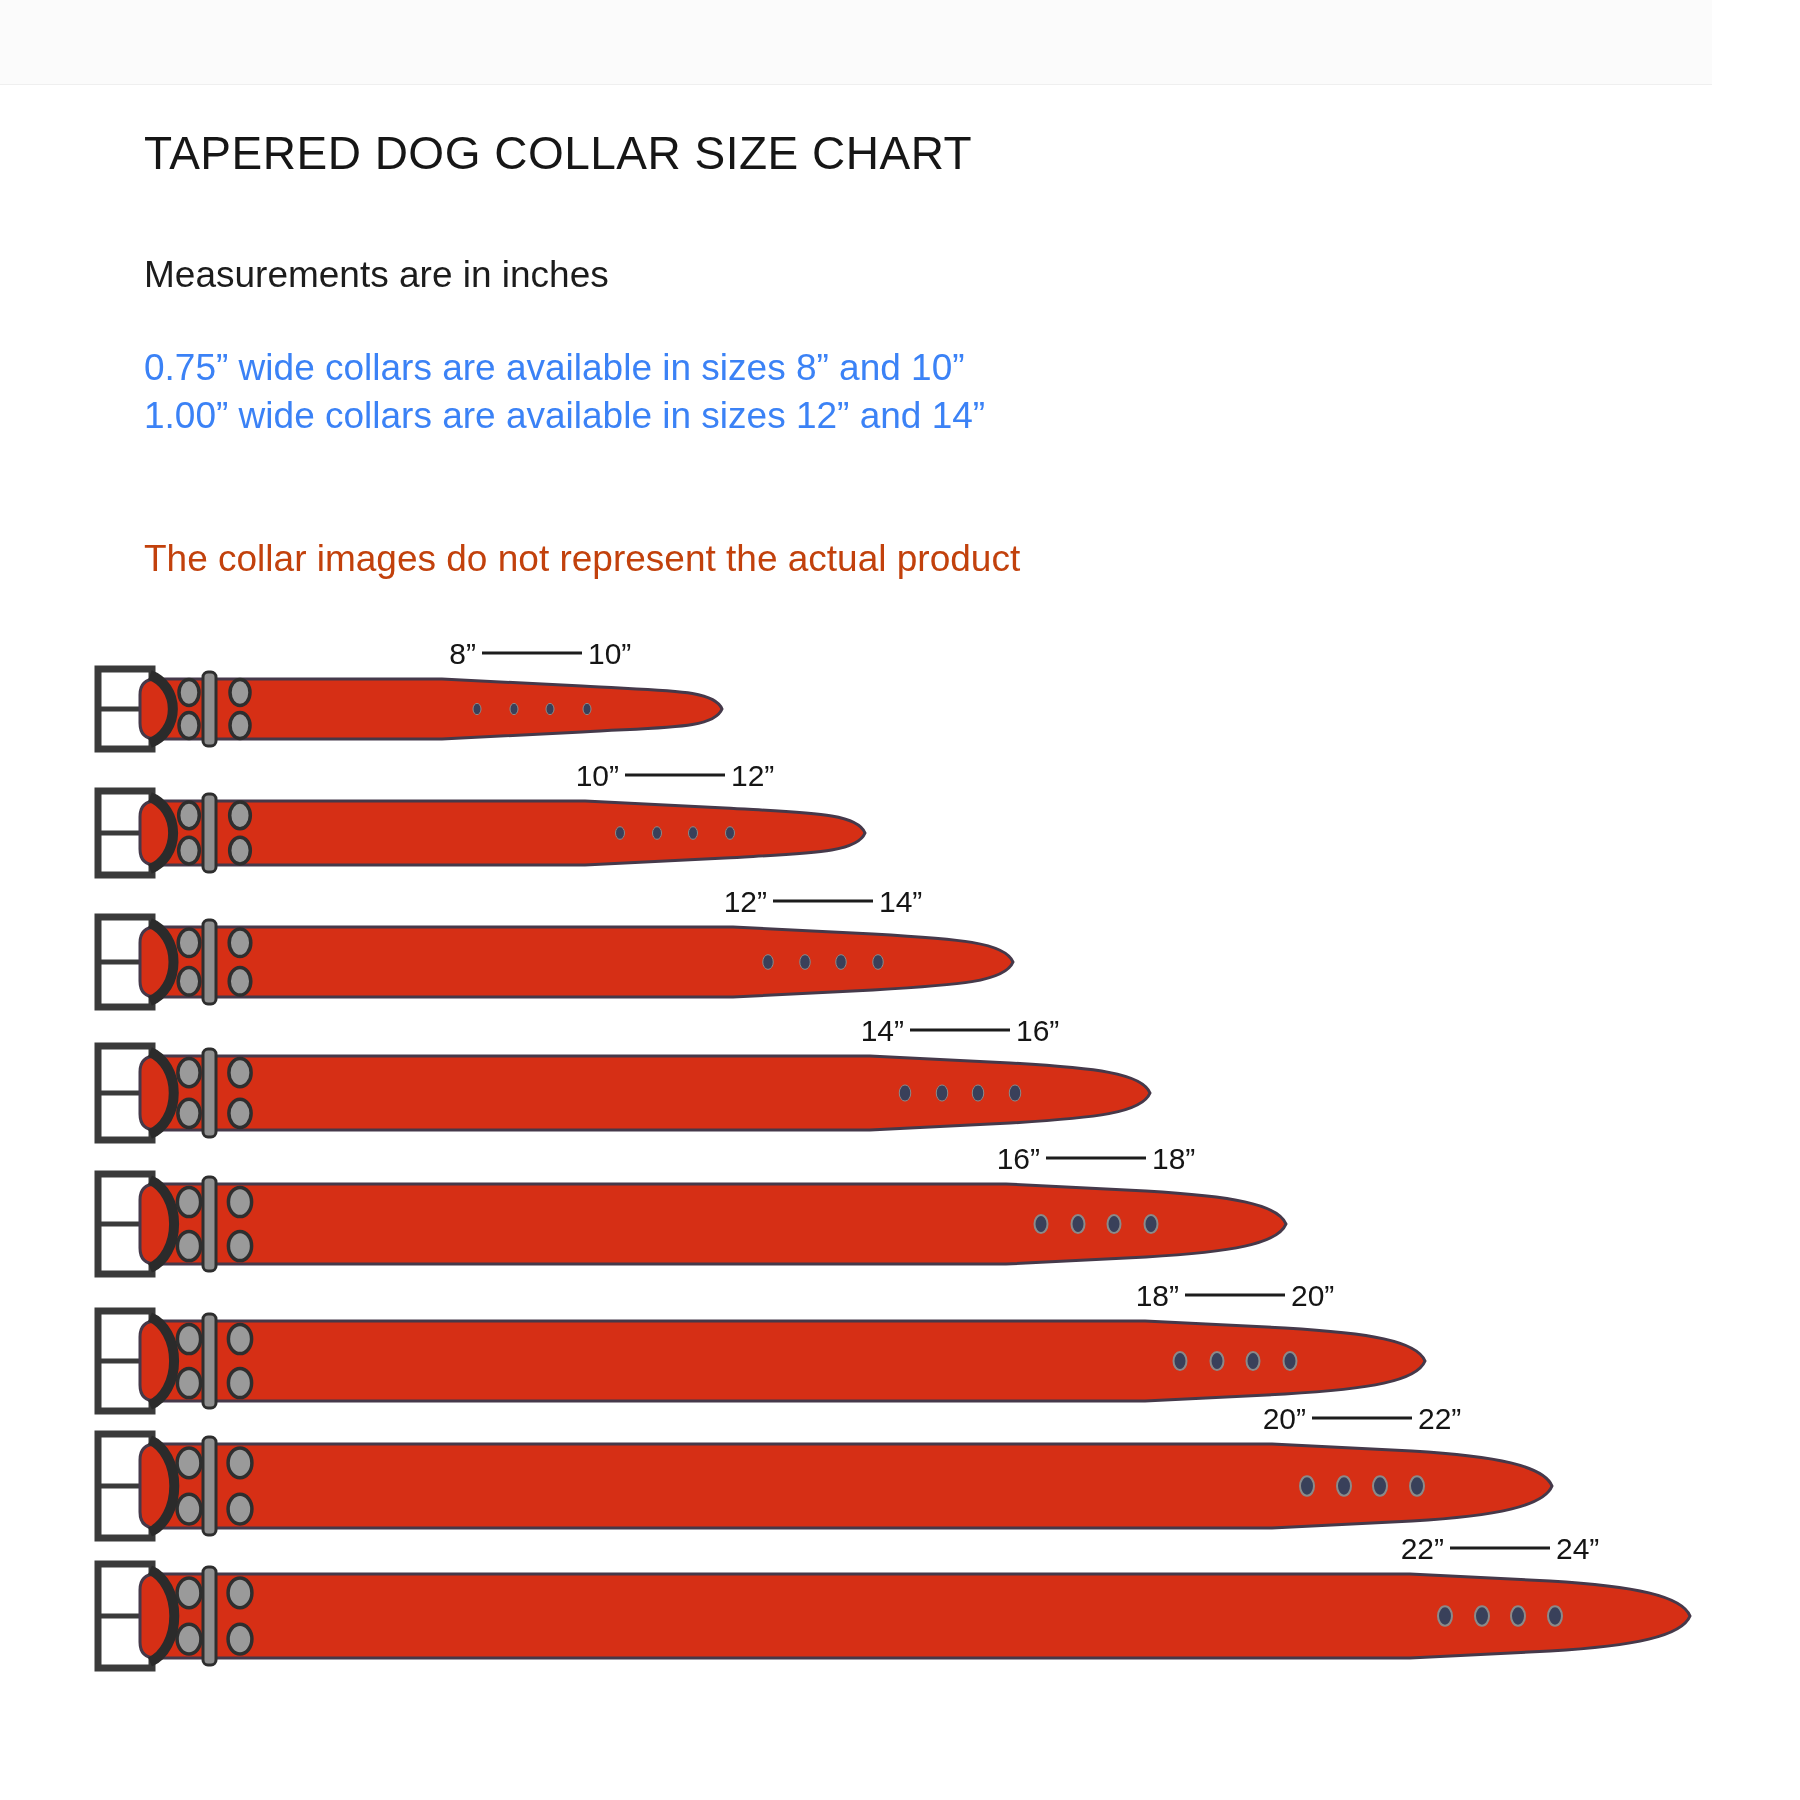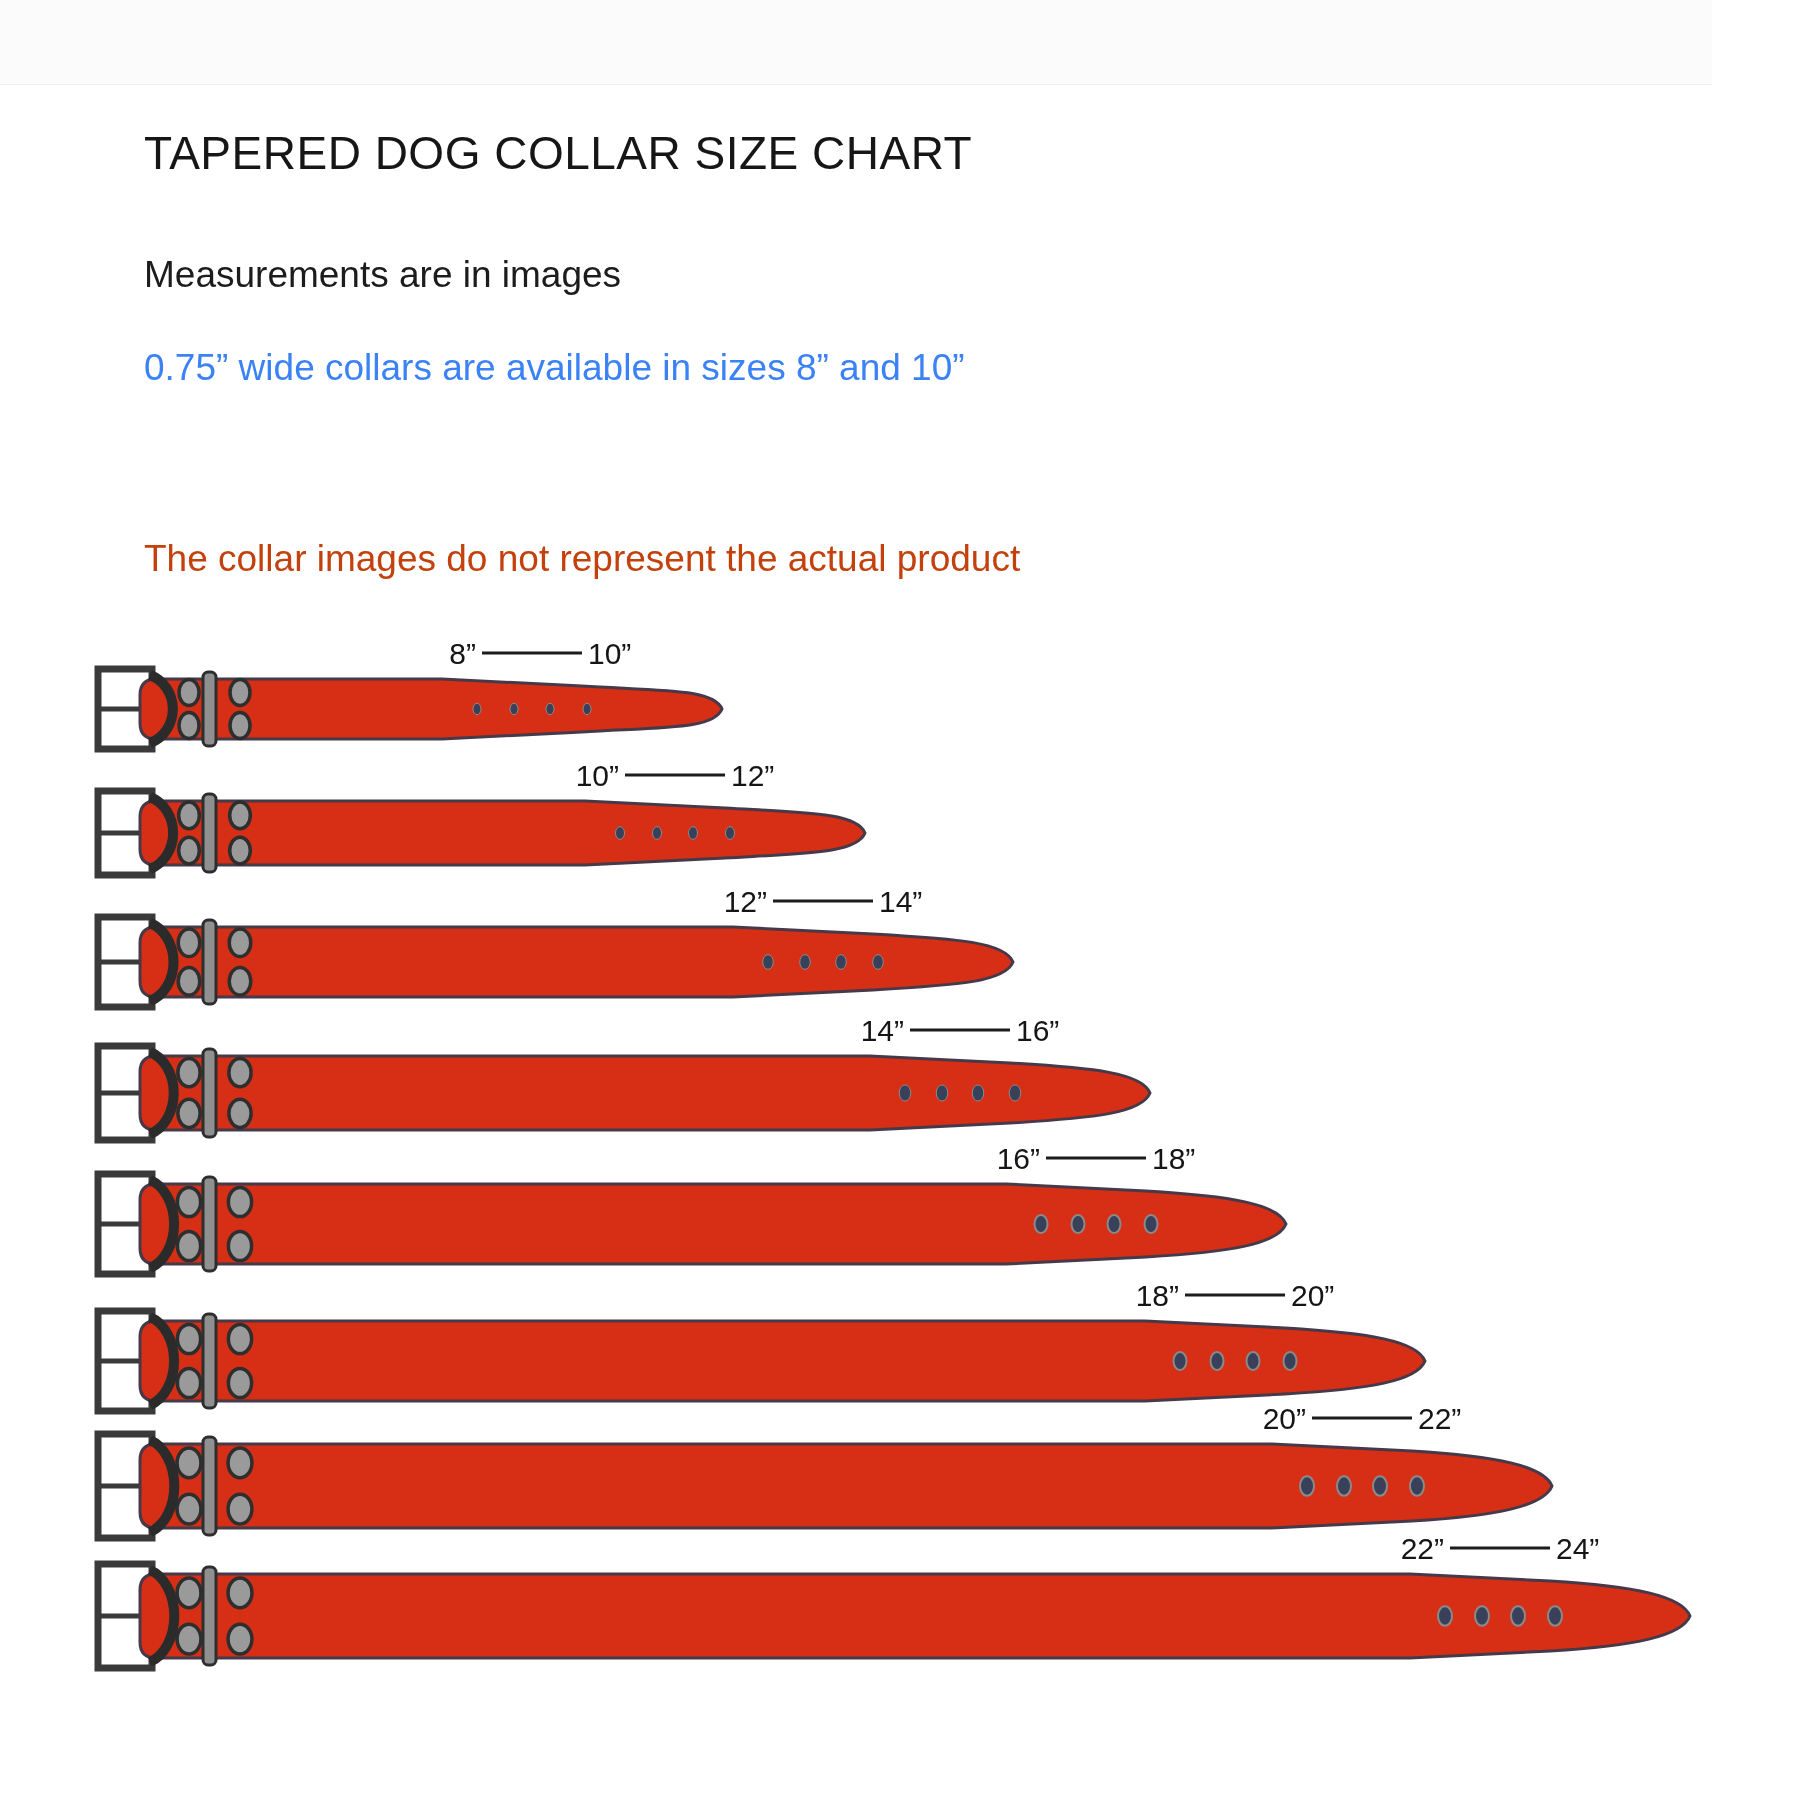--- a/index.html
+++ b/index.html
@@ -37,24 +37,25 @@
   }
   #collar-svg{position:absolute;left:0;top:0;}
 </style>
 </head>
 <body>
 
 <div id="screen">
   <div class="top-band"></div>
 
   <div class="page-title">TAPERED DOG COLLAR SIZE CHART</div>
-  <div class="subtitle">Measurements are in images</div>
+  <div class="subtitle">Measurements are in inches</div>
 
   <div class="availability">
     <div>0.75” wide collars are available in sizes 8” and 10”</div>
+    <div>1.00” wide collars are available in sizes 12” and 14”</div>
   </div>
 
   <div class="note">The collar images do not represent the actual product</div>
 
   <svg id="collar-svg" width="1800" height="1800" viewBox="0 0 1800 1800" xmlns="http://www.w3.org/2000/svg">
       <g>
         <rect x="98" y="669" width="54" height="80" fill="#ffffff" stroke="#3a3a3a" stroke-width="7"></rect>
         <line x1="96" y1="709" x2="210" y2="709" stroke="#3a3a3a" stroke-width="5"></line>
         <line x1="210" y1="704" x2="214" y2="716" stroke="#3a3a3a" stroke-width="3"></line>
         <path d="M 156 679 L 442 679 L 582 686 C 667 691, 714 689, 722 709 C 714 729, 667 727, 582 732 L 442 739 L 156 739 Q 140 739 140 723 L 140 695 Q 140 679 156 679 Z" fill="#d62f15" stroke="#45394a" stroke-width="3"></path>

